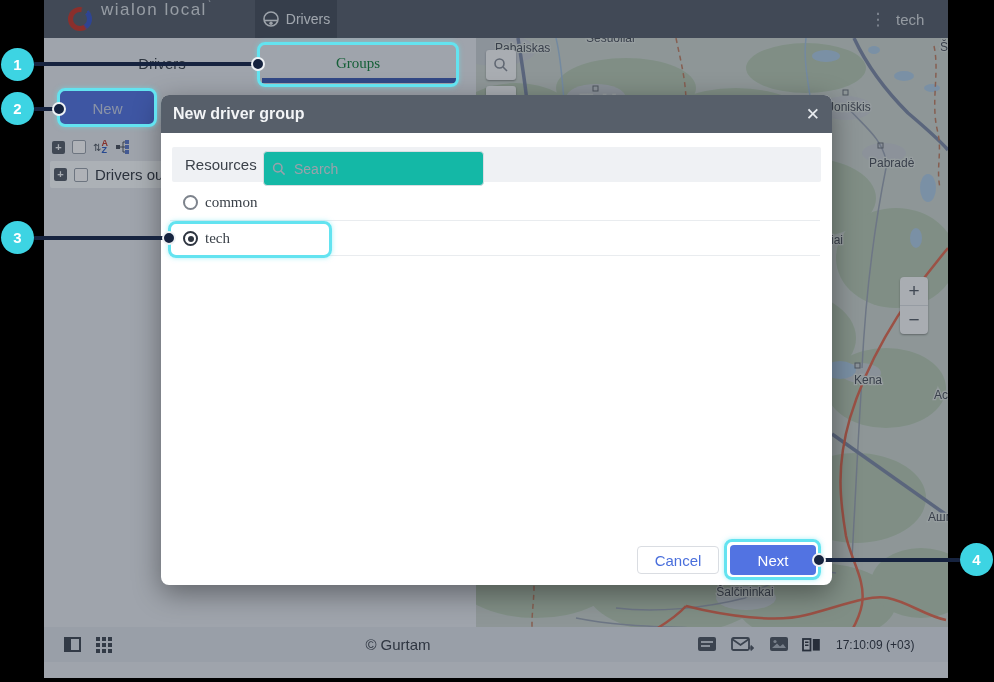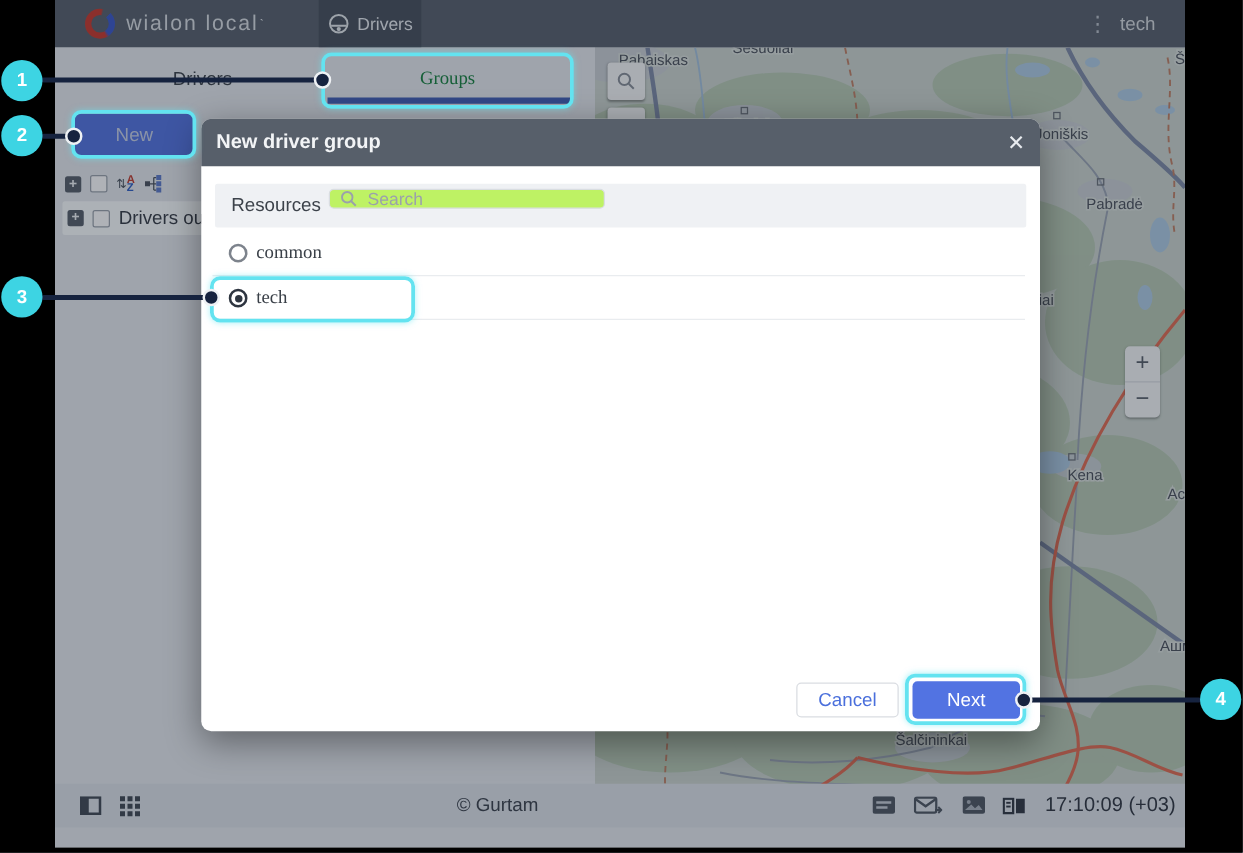--- a/index.html
+++ b/index.html
@@ -5,21 +5,21 @@
   html,body{margin:0;padding:0;background:#000;}
   #page{position:relative;width:994px;height:682px;background:#000;overflow:hidden;
         font-family:"Liberation Sans",sans-serif;-webkit-font-smoothing:antialiased;}
   #app{position:absolute;left:44px;top:0;width:904px;height:678px;background:#e6eaee;}
 
   
   .topbar{position:absolute;left:0;top:0;width:904px;height:38px;background:#565f6a;}
   .logo{position:absolute;left:24px;top:7px;width:24px;height:24px;border-radius:50%;
         background:conic-gradient(from 45deg,#3a56c8 0 95deg,#c8372a 110deg 320deg,rgba(0,0,0,0) 330deg 360deg);}
   .logo-hole{position:absolute;left:5px;top:5px;width:14px;height:14px;border-radius:50%;background:#565f6a;}
-  .logo-text{position:absolute;left:57px;top:0;height:38px;display:flex;align-items:center;
+  .logo-text{position:absolute;left:57px;top:0;height:38px;display:flex;align-items:flex-start;
         color:#d9dde2;font-size:17px;letter-spacing:1.5px;}
   .logo-mark{font-size:10px;vertical-align:10px;margin-left:1px;color:#d9dde2;}
   .app-tab{position:absolute;left:211px;top:0;width:82px;height:38px;background:#454e5a;
         display:flex;align-items:center;justify-content:center;gap:6px;color:#e8ecf0;font-size:14px;cursor:pointer;}
   .menu-dots{position:absolute;left:822px;top:0;width:24px;height:38px;display:flex;align-items:center;
         justify-content:center;color:#b9bfc8;font-size:17px;cursor:pointer;}
   .user-name{position:absolute;left:852px;top:0;height:38px;display:flex;align-items:center;color:#d6dade;font-size:15px;}
 
   
   .sidebar{position:absolute;left:0;top:38px;width:432px;height:605px;background:#e6eaee;}
@@ -56,35 +56,35 @@
         font-size:19px;color:#555d66;cursor:pointer;}
   .zoom-div{height:1px;background:#d9dde1;}
 
   
   .footer{position:absolute;left:0;top:627px;width:904px;height:35px;background:#dde2e9;}
   .f-icon{position:absolute;top:0;height:35px;display:flex;align-items:center;cursor:pointer;}
   .grid-icon{display:grid;grid-template-columns:repeat(3,4px);grid-auto-rows:4px;gap:2px;}
   .grid-icon i{background:#3f4752;}
   .copyright{position:absolute;left:254px;top:0;width:200px;height:35px;display:flex;align-items:center;
         justify-content:center;font-size:15px;color:#3a404a;}
-  .time{position:absolute;left:792px;top:0;height:35px;display:flex;align-items:center;font-size:16px;color:#2e343e;}
+  .time{position:absolute;left:792px;top:0;height:35px;display:flex;align-items:center;font-size:12px;color:#2e343e;}
 
   
   .dim{position:absolute;left:0;top:0;width:904px;height:678px;background:rgba(25,33,50,0.35);z-index:5;pointer-events:none;}
 
   
   .modal{position:absolute;left:161px;top:95px;width:671px;height:490px;background:#fff;border-radius:8px;
         z-index:10;box-shadow:0 8px 28px rgba(0,0,0,.4);}
   .modal-header{position:absolute;left:0;top:0;width:100%;height:38px;background:#575f6a;border-radius:8px 8px 0 0;
         display:flex;align-items:center;box-sizing:border-box;padding:0 12px;}
   .modal-title{flex:1;color:#f2f4f6;font-size:16px;font-weight:bold;}
   .modal-close{color:#e8ebef;font-size:17px;cursor:pointer;}
   .res-row{position:absolute;left:11px;top:52px;width:649px;height:35px;background:#eff1f4;border-radius:2px;}
   .res-label{position:absolute;left:13px;top:0;height:35px;display:flex;align-items:center;font-size:15px;color:#3c424a;}
-  .search-box{position:absolute;left:91px;top:4px;width:221px;height:16px;background:#bef264;border:1px solid #d9dde1;
+  .search-box{position:absolute;left:91px;top:4px;width:221px;height:35px;background:#14b8a6;border:1px solid #d9dde1;
         border-radius:4px;display:flex;align-items:center;box-sizing:border-box;padding:0 8px;gap:6px;}
   .search-box input{border:none;outline:none;flex:1;font-size:14px;color:#3c424a;font-family:"Liberation Sans",sans-serif;min-width:0;background:transparent;}
   .search-box input::placeholder{color:#9ba1ab;}
   .opt-row{position:absolute;left:0;width:100%;display:flex;align-items:center;cursor:pointer;}
   .opt-row::after{content:'';position:absolute;left:9px;right:12px;bottom:0;height:1px;background:#e9ecef;}
   .opt1{top:88px;height:38px;}
   .opt2{top:126px;height:35px;}
   .radio{width:15px;height:15px;border-radius:50%;border:2px solid #7d838c;background:#fff;
         box-sizing:border-box;margin-left:22px;position:relative;}
   .radio.sel{border-color:#2e3540;}

